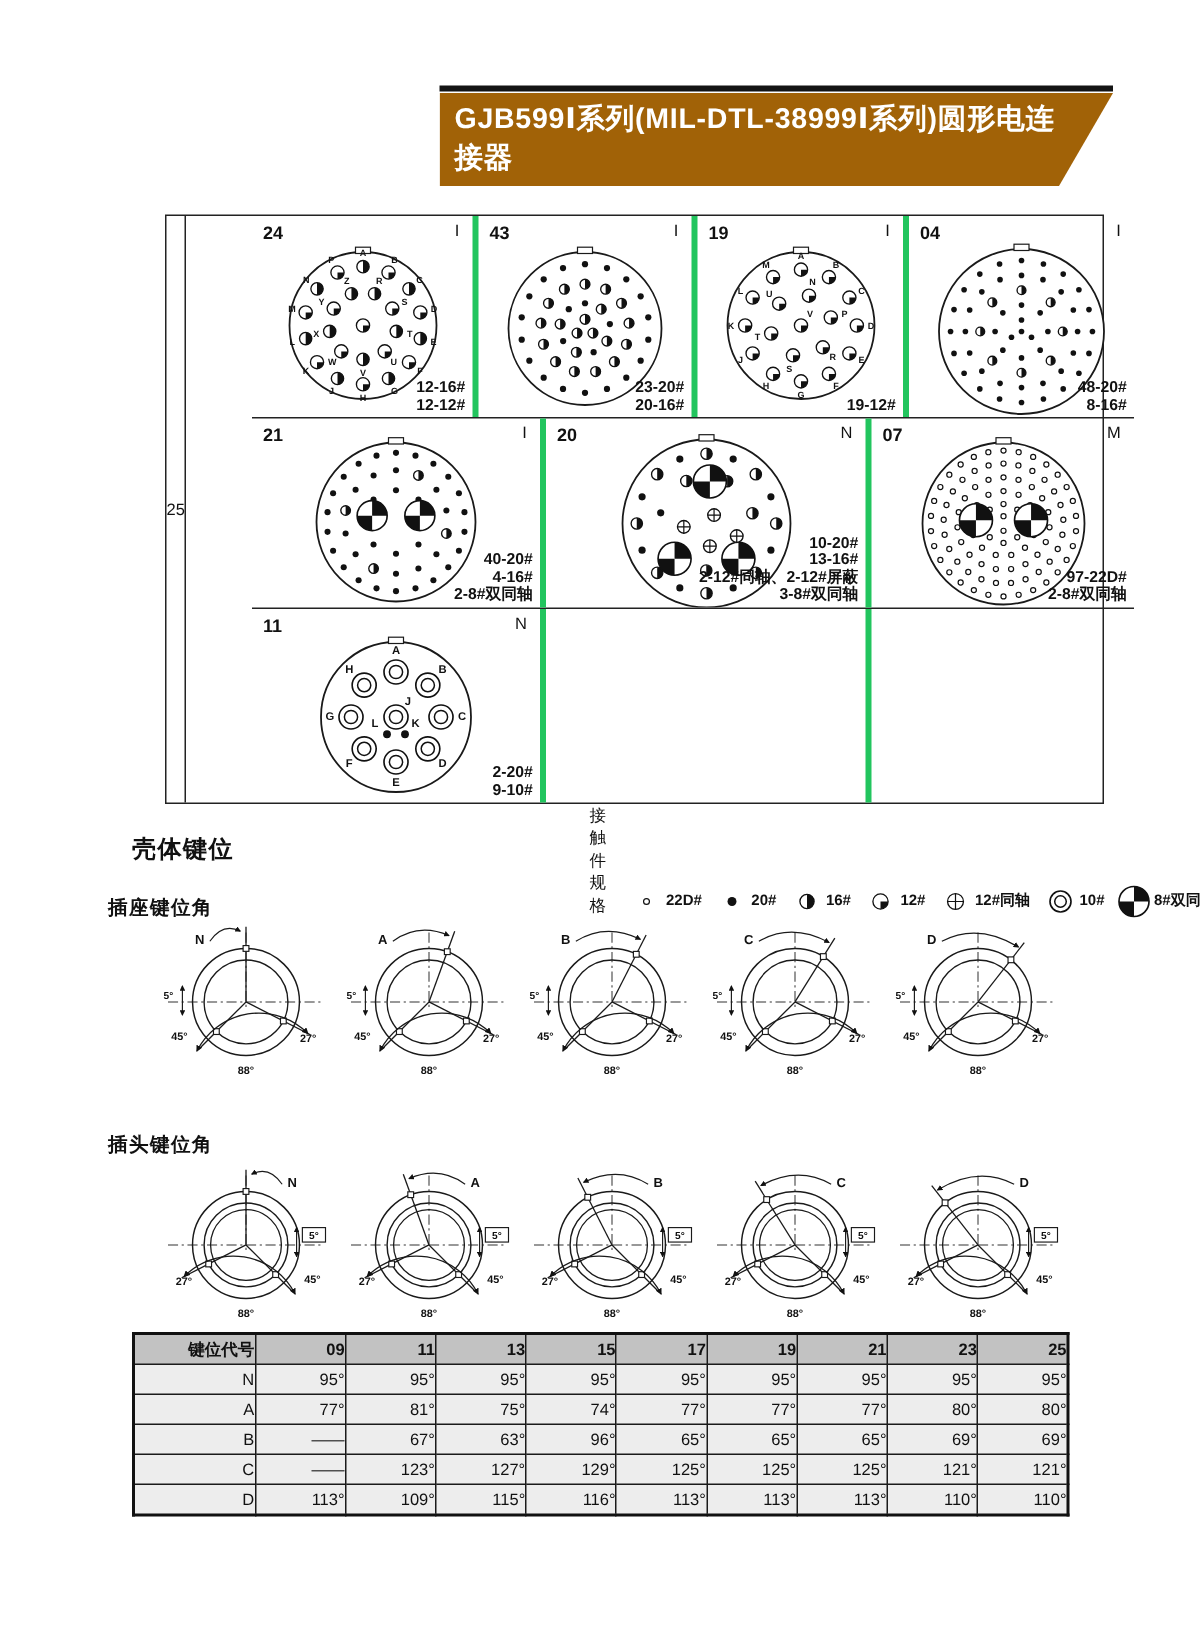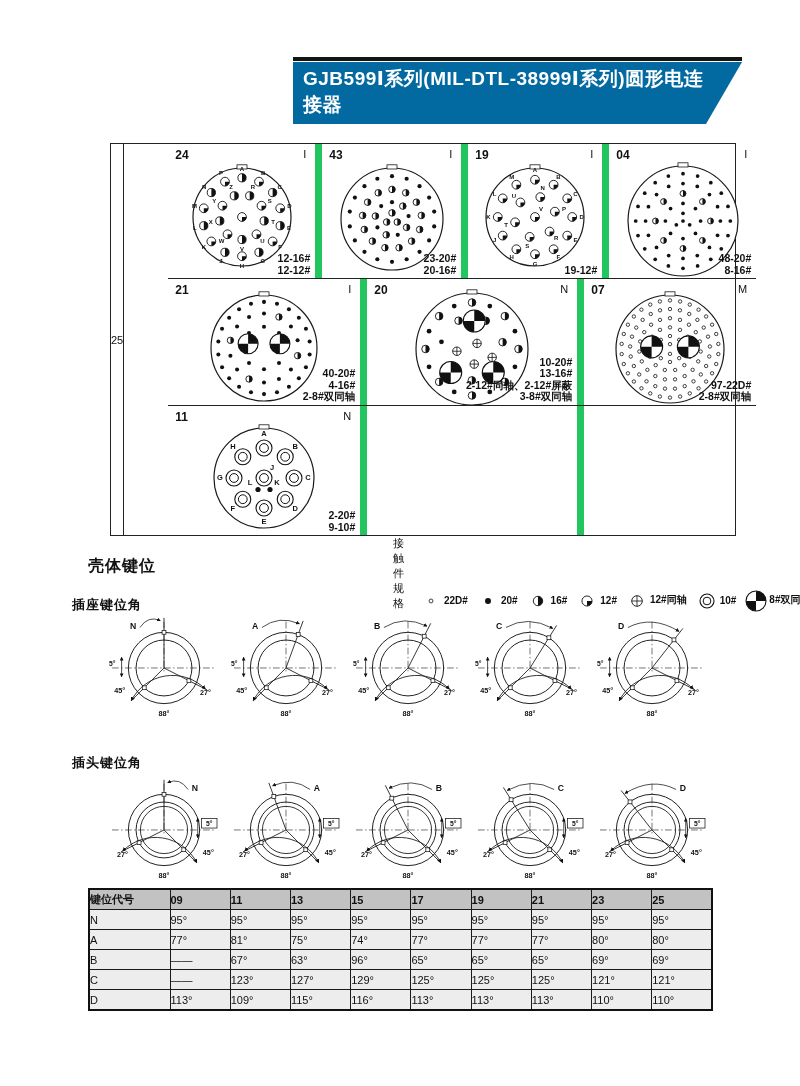--- a/index.html
+++ b/index.html
@@ -1,53 +1,53 @@
 <!DOCTYPE html>
 <html><head>
 <meta charset="utf-8">
 <style>
   html,body{margin:0;padding:0;background:#ffffff;}
   .page{position:relative;width:800px;height:1086px;background:#fff;overflow:hidden;
         font-family:"Liberation Sans","DejaVu Sans",sans-serif;color:#111;}
   
   .titlewrap{position:absolute;left:293px;top:57px;width:449px;}
   .titleline{height:4px;background:#141414;}
-  .titlebar{margin-top:1px;background:#0369a1;color:#fff;font-weight:bold;font-size:19px;
+  .titlebar{margin-top:1px;background:#a16207;color:#fff;font-weight:bold;font-size:19px;
             padding:4px 20px 6px 10px;letter-spacing:0.5px;
             clip-path:polygon(0 0,100% 0,calc(100% - 36px) 100%,0 100%);}
   
   .grid{position:absolute;left:110px;top:143px;width:626px;height:393px;border:1px solid #222;
         display:flex;box-sizing:border-box;}
   .gcol-label{width:38px;border-right:1px solid #222;display:flex;align-items:center;
               justify-content:center;font-size:11px;box-sizing:border-box;}
   .grows{flex:1;display:flex;flex-direction:column;margin-left:44px;}
   .grow{display:flex;box-sizing:border-box;border-top:1px solid #222;}
   .grow:first-child{border-top:none;}
-  .gcell{position:relative;box-sizing:border-box;border-left:7px solid #22c55e;overflow:hidden;}
+  .gcell{position:relative;box-sizing:border-box;border-left:4px solid #22c55e;overflow:hidden;}
   .gcell:first-child{border-left:none;}
   .csize{position:absolute;left:7px;top:4px;font-size:12px;font-weight:bold;}
   .cseries{position:absolute;right:9px;top:4px;font-size:11px;}
   .cdraw{position:absolute;left:50%;transform:translateX(-50%);}
   .cspecs{position:absolute;right:5px;bottom:2px;font-weight:bold;font-size:10.5px;
           line-height:11.5px;text-align:right;white-space:pre-line;}
   
   .legend{position:absolute;left:393px;top:536px;display:flex;align-items:flex-end;}
   .legend-label{font-size:11px;margin-right:14px;padding-bottom:2px;}
   .legend-item{display:flex;flex-direction:row;align-items:center;margin-right:7px;}
   .legend-item span{font-size:10px;font-weight:bold;white-space:nowrap;}
   
   .h-shell{position:absolute;left:88px;top:556px;font-size:16px;font-weight:bold;letter-spacing:1px;}
   .h-sub{position:absolute;left:72px;font-size:13px;font-weight:bold;letter-spacing:1px;}
   
   .keyrow{position:absolute;left:106px;display:flex;gap:6px;}
   .keyrow svg{width:116px;height:106px;}
   
   .keytable{position:absolute;left:88px;top:888px;width:625px;border-collapse:collapse;
             font-size:11px;table-layout:fixed;border:2px solid #111;}
-  .keytable th,.keytable td{border:1px solid #1a1a1a;height:19px;text-align:left;padding:0;}
+  .keytable th,.keytable td{border:1px solid #1a1a1a;height:19px;text-align:right;padding:0;}
   .keytable thead th{background:#c2c2c2;font-weight:bold;}
   .keytable tbody td{background:#ededed;}
 </style>
 </head>
 <body>
 
 <div class="page">
 
   <div class="titlewrap">
     <div class="titleline"></div>

